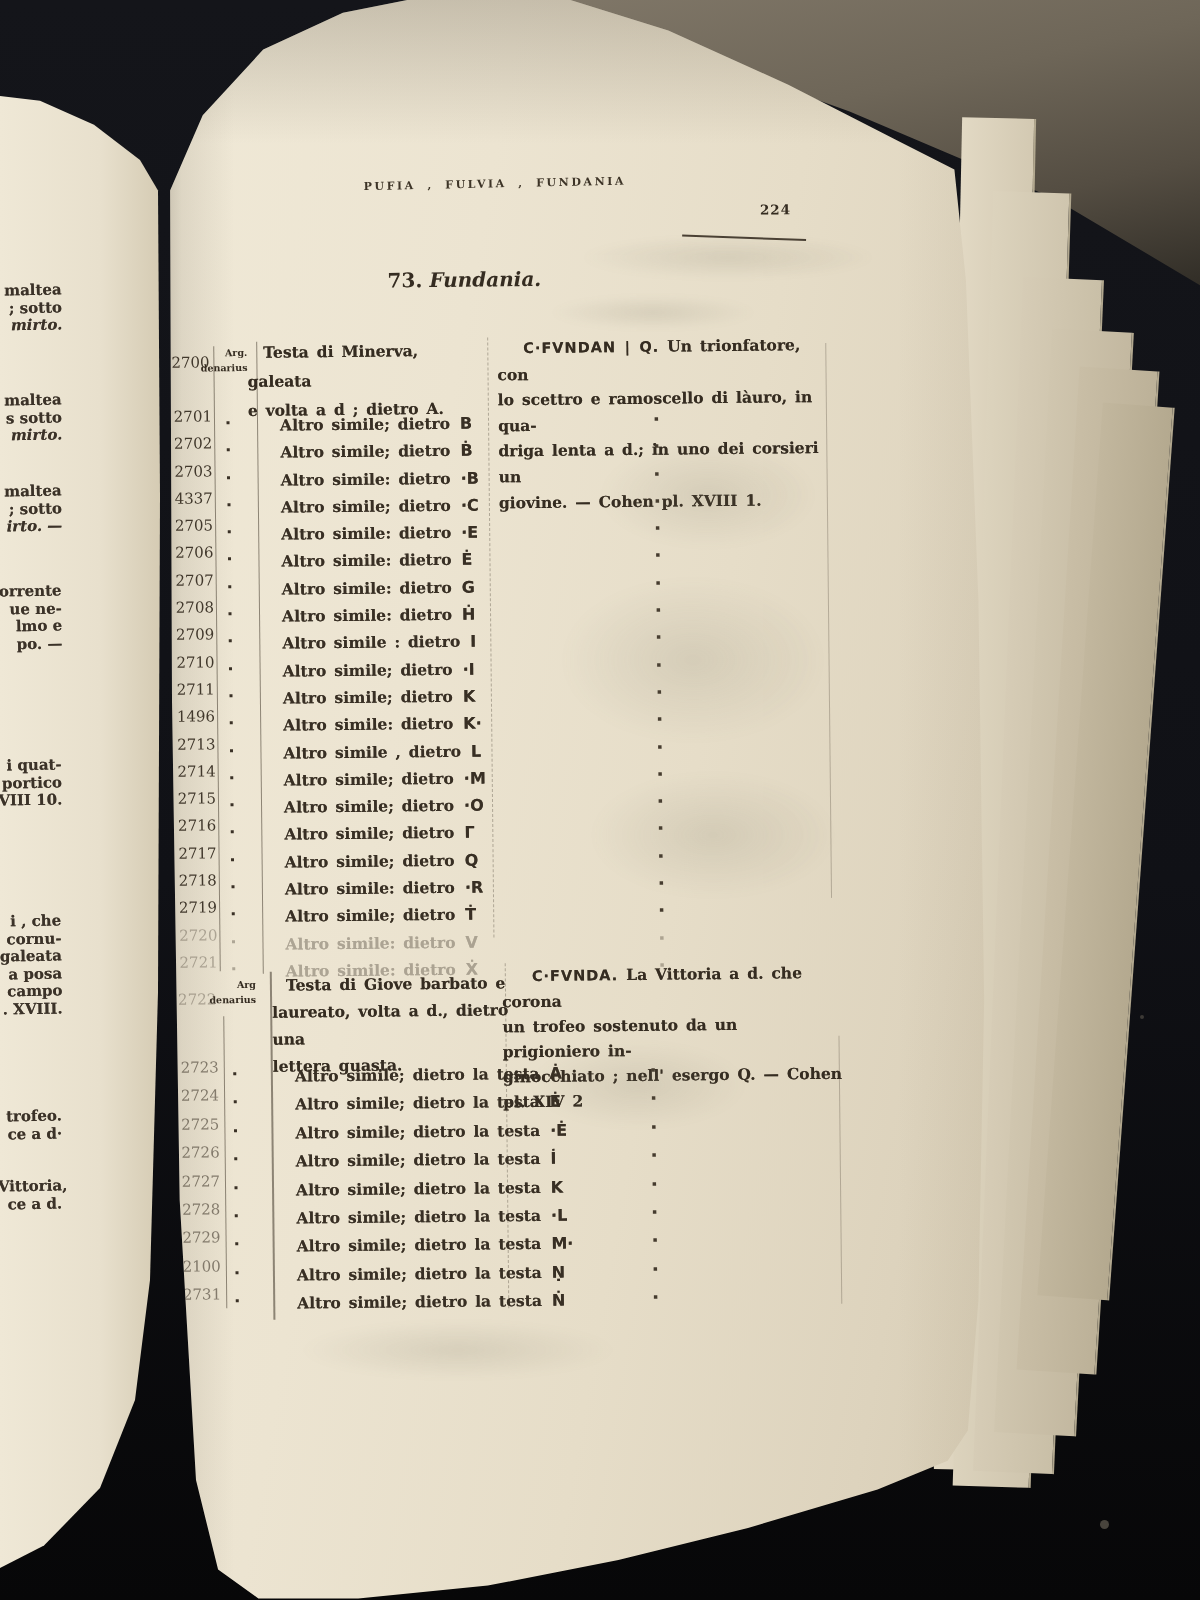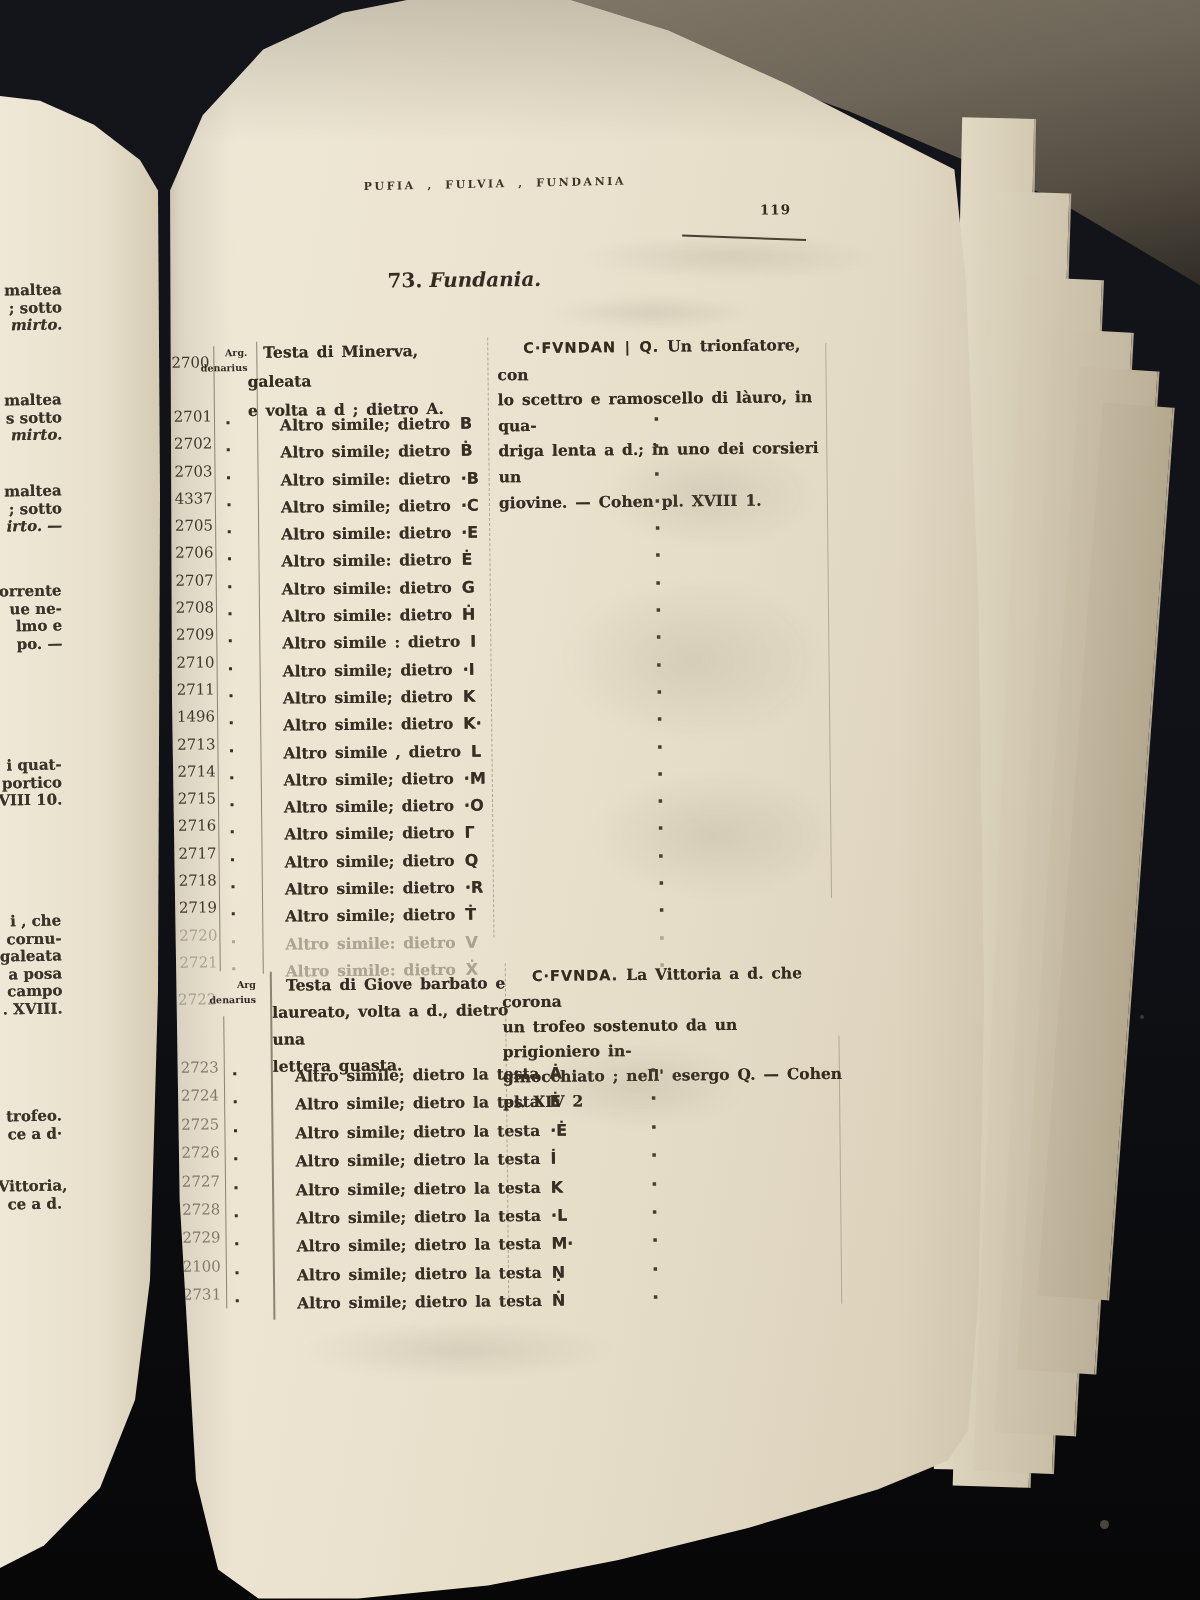--- a/index.html
+++ b/index.html
@@ -112,21 +112,21 @@
     <div class="frag" style="left:-2px;top:1108px"><span>trofeo.
 ce a d·</span></div>
     <div class="frag" style="left:-2px;top:1178px"><span>Vittoria,
 ce a d.</span></div>
   </div>
 
   <div class="main-page">
     <div class="content">
 
       <div class="running-head">PUFIA , FULVIA , FUNDANIA</div>
-      <div class="pagenum">119</div>
+      <div class="pagenum">224</div>
       <div class="pagenum-rule"></div>
       <div class="sect"><span style="position:static">73.</span> <i>Fundania.</i></div>
 
       <div class="vr" style="left:70px;top:342px;height:625px"></div>
       <div class="vr" style="left:73px;top:1012px;height:292px"></div>
       <div class="vr" style="left:113px;top:338px;height:632px"></div>
       <div class="vr" style="left:120px;top:968px;height:348px;width:1.6px"></div>
       <div class="vr dash" style="left:344px;top:336px;height:600px"></div>
       <div class="vr dash" style="left:355px;top:962px;height:345px"></div>
       <div class="vr faint" style="left:682px;top:345px;height:555px"></div>

